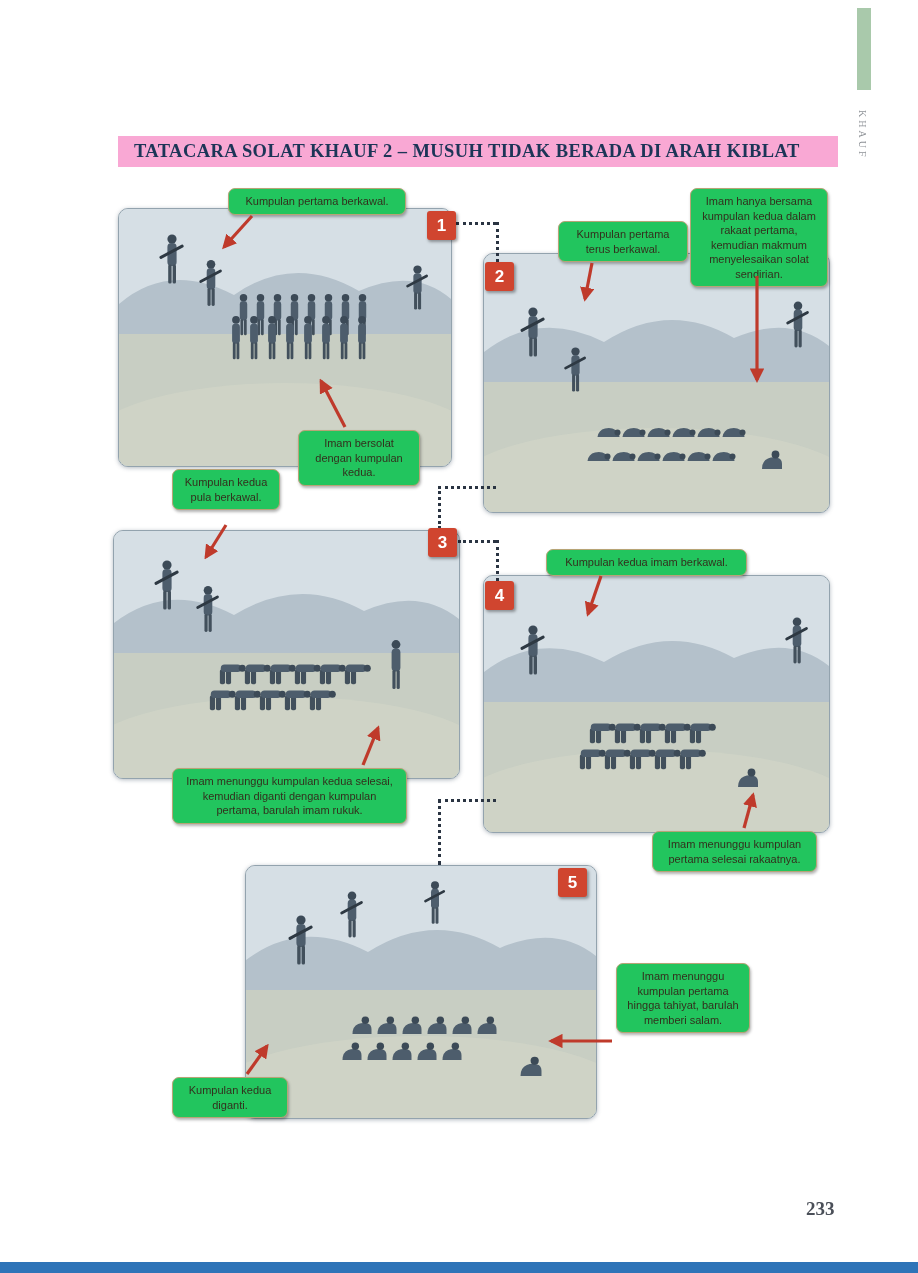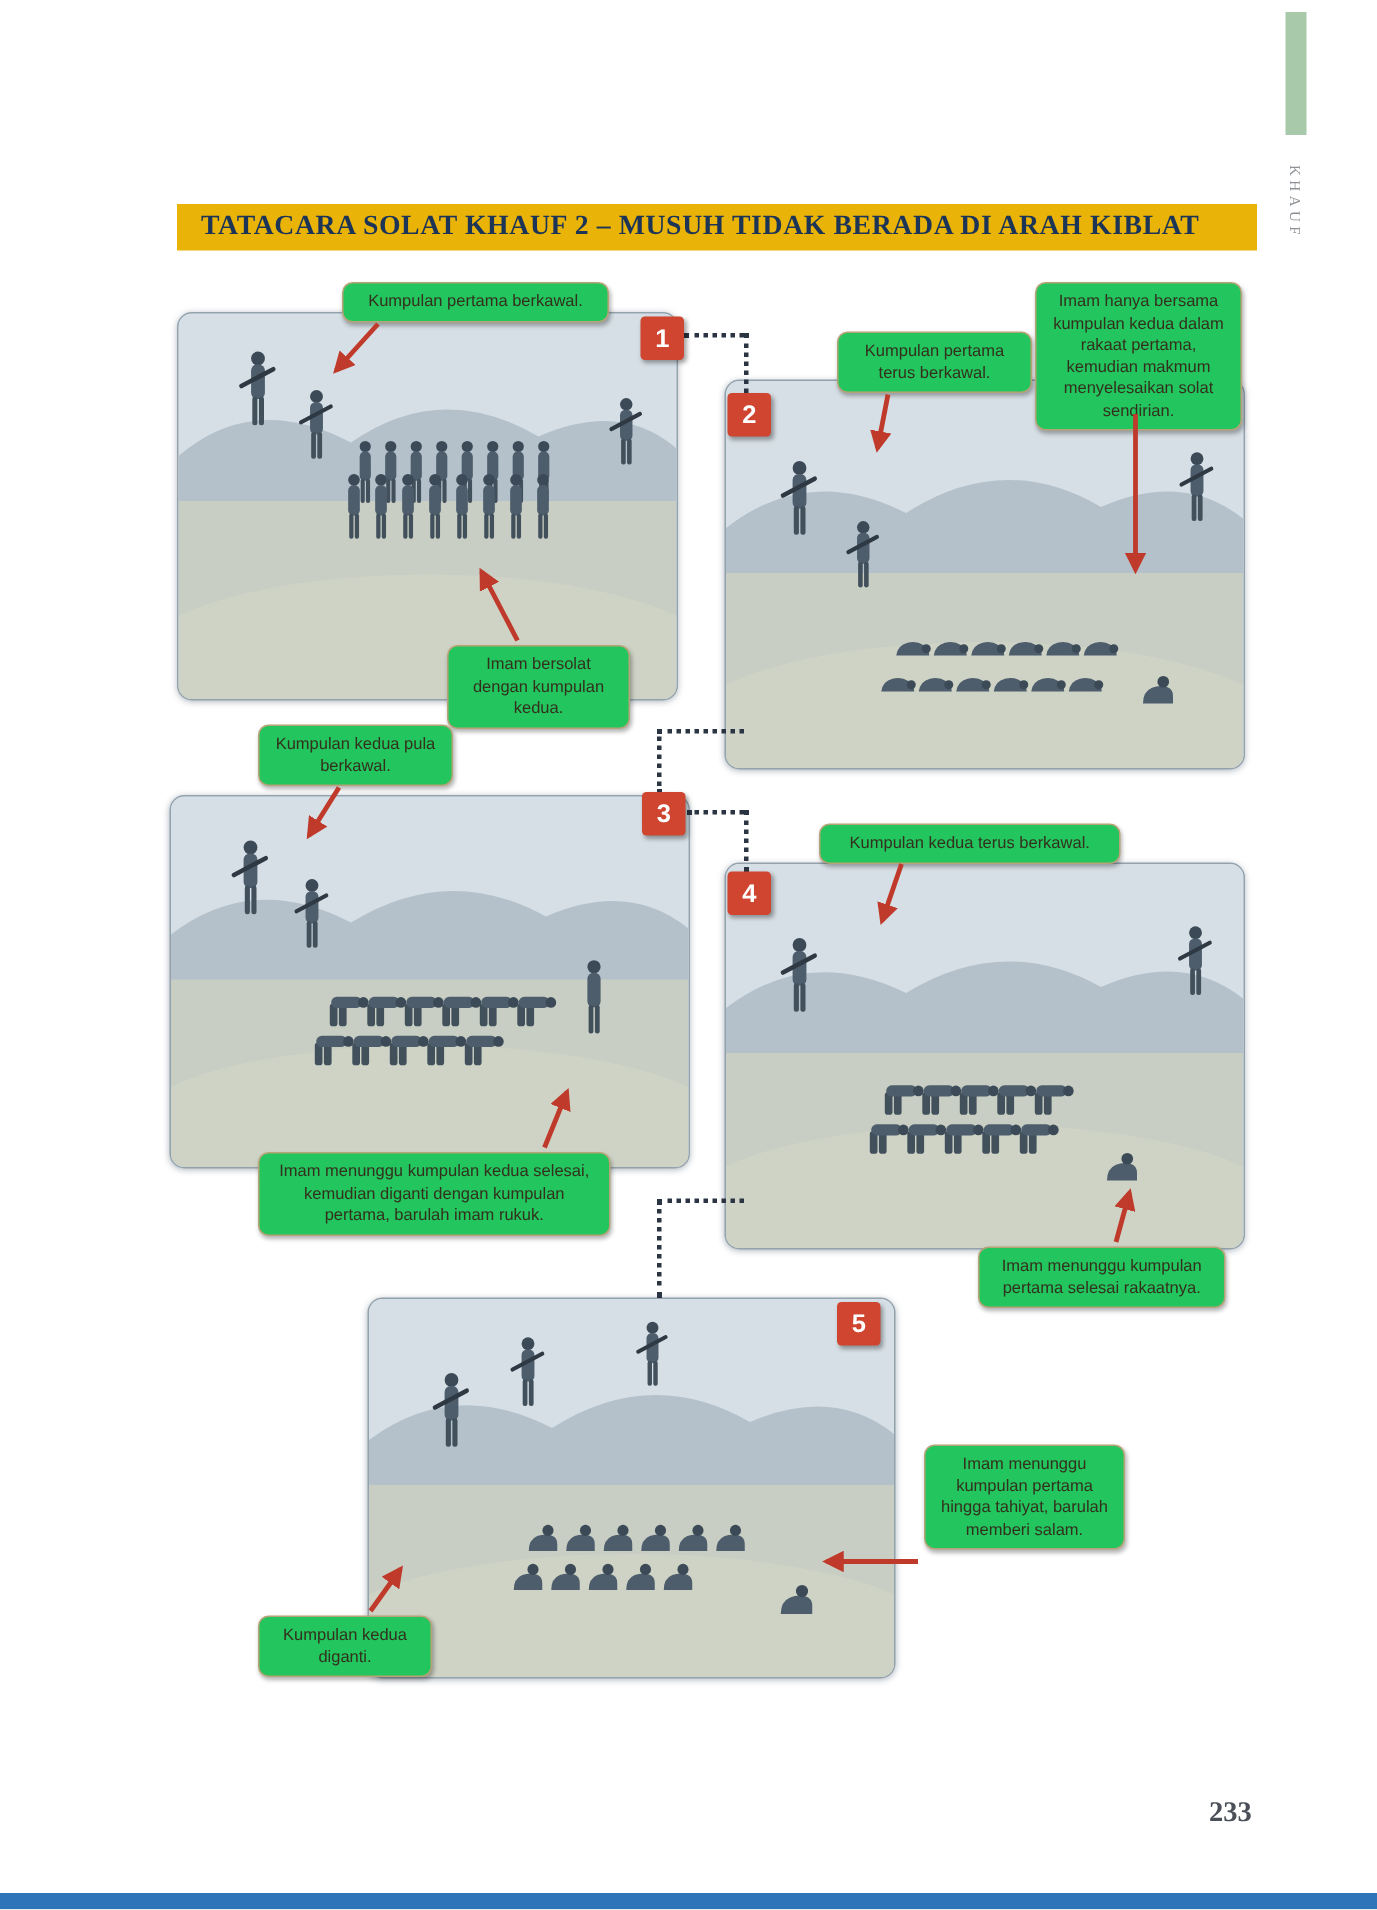--- a/index.html
+++ b/index.html
@@ -5,21 +5,21 @@
   html,body{margin:0;padding:0;background:#ffffff;}
   .page{position:relative;width:918px;height:1273px;background:#ffffff;
         font-family:"Liberation Sans",sans-serif;overflow:hidden;}
 
   
   .green-tab{position:absolute;left:857px;top:8px;width:14px;height:82px;background:#a9c9ab;}
   .side-tab{position:absolute;left:857px;top:110px;writing-mode:vertical-rl;
             font-family:"Liberation Serif",serif;font-size:10px;letter-spacing:3px;color:#8d9196;}
 
   
-  .title-bar{position:absolute;left:118px;top:136px;width:720px;height:31px;background:#eab308;
+  .title-bar{position:absolute;left:118px;top:136px;width:720px;height:31px;background:#f9a8d4;
              display:flex;align-items:center;padding-left:16px;box-sizing:border-box;}
   .title-bar span{font-family:"Liberation Serif",serif;font-weight:bold;font-size:18.5px;
                   color:#1c3557;letter-spacing:0.4px;white-space:nowrap;}
 
   
   .panel{position:absolute;border-radius:10px;overflow:hidden;background:#d6dfe5;
          border:1px solid #93a3ae;box-shadow:0 1px 4px rgba(40,60,80,.35);z-index:1;}
   .panel svg{display:block;width:100%;height:100%;}
 
   
@@ -222,23 +222,23 @@
   <div class="badge" style="left:427px;top:211px">1</div>
   <div class="badge" style="left:485px;top:262px">2</div>
   <div class="badge" style="left:428px;top:528px">3</div>
   <div class="badge" style="left:485px;top:581px">4</div>
   <div class="badge" style="left:558px;top:868px">5</div>
 
   <div class="callout" style="left:228px;top:188px;width:178px">Kumpulan pertama berkawal.</div>
   <div class="callout" style="left:298px;top:430px;width:122px">Imam bersolat dengan kumpulan kedua.</div>
   <div class="callout" style="left:558px;top:221px;width:130px">Kumpulan pertama terus berkawal.</div>
   <div class="callout" style="left:690px;top:188px;width:138px">Imam hanya bersama kumpulan kedua dalam rakaat pertama, kemudian makmum menyelesaikan solat sendirian.</div>
-  <div class="callout" style="left:172px;top:483px;width:130px">Kumpulan kedua pula berkawal.</div>
+  <div class="callout" style="left:172px;top:469px;width:108px">Kumpulan kedua pula berkawal.</div>
   <div class="callout" style="left:172px;top:768px;width:235px">Imam menunggu kumpulan kedua selesai, kemudian diganti dengan kumpulan pertama, barulah imam rukuk.</div>
-  <div class="callout" style="left:546px;top:549px;width:201px">Kumpulan kedua terus berkawal.</div>
+  <div class="callout" style="left:546px;top:549px;width:201px">Kumpulan kedua imam berkawal.</div>
   <div class="callout" style="left:652px;top:831px;width:165px">Imam menunggu kumpulan pertama selesai rakaatnya.</div>
   <div class="callout" style="left:616px;top:963px;width:134px">Imam menunggu kumpulan pertama hingga tahiyat, barulah memberi salam.</div>
   <div class="callout" style="left:172px;top:1077px;width:116px">Kumpulan kedua diganti.</div>
 
   <svg class="overlay" width="918" height="1273" viewBox="0 0 918 1273">
     <defs>
       <marker id="arrow-red" viewBox="0 0 10 10" refX="8" refY="5" markerWidth="4.5" markerHeight="4.5" orient="auto-start-reverse">
         <path d="M0 0 L10 5 L0 10 Z" fill="#bf3a2b"></path>
       </marker>
     </defs>

